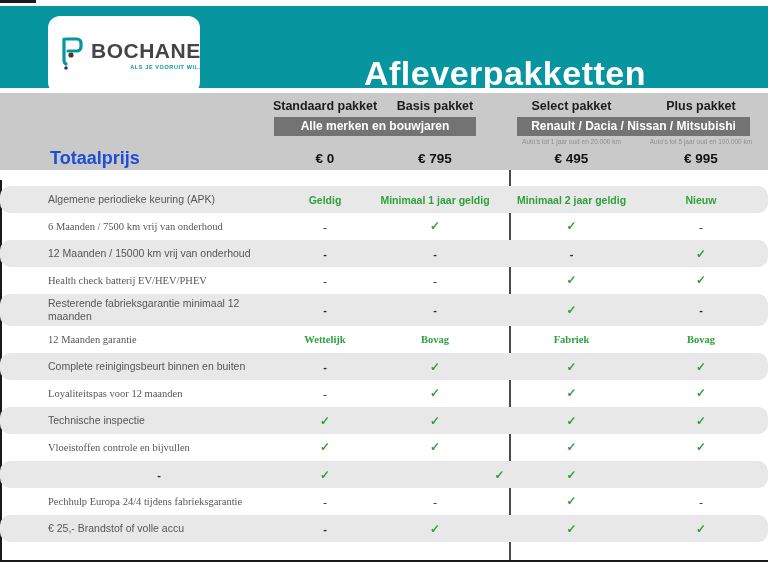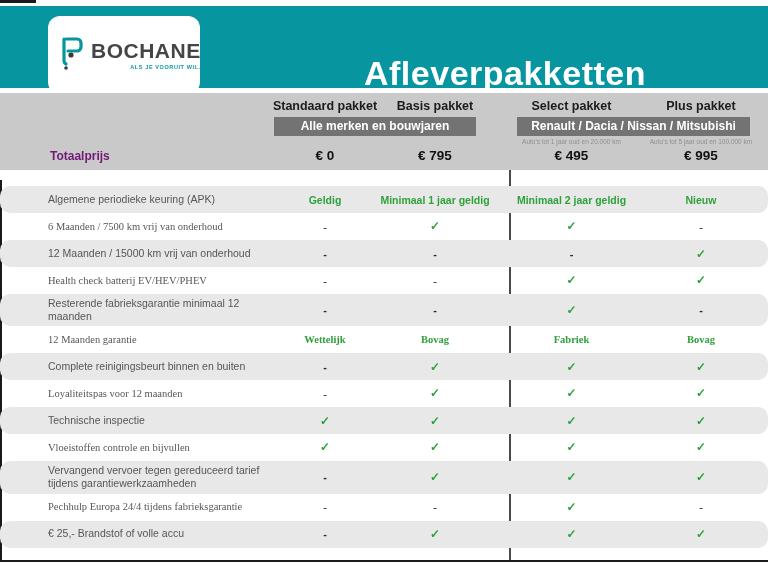--- a/index.html
+++ b/index.html
@@ -27,21 +27,21 @@
   .col-head-row { padding-top: 6px; }
   .col-head { text-align: center; font-size: 12.5px; font-weight: bold; color: #1c1c1c; }
   .badge-row { margin-top: 4px; }
   .badge { background: #737373; color: #ffffff; font-size: 12px; font-weight: bold;
     text-align: center; padding: 2px 0 3px; }
   .badge-left { grid-column: 3 / 5; margin: 0 14px 0 4px; }
   .badge-right { grid-column: 6 / 8; margin: 0 18px 0 8px; }
   .note-row { margin-top: 2px; }
   .note { text-align: center; font-size: 6.5px; color: #8f8f8f; }
   .total-row { margin-top: 3px; }
-  .total-label { grid-column: 2; font-size: 12px; font-weight: bold; color: #701a75; padding-left: 2px; }
+  .total-label { grid-column: 2; font-size: 18px; font-weight: bold; color: #1d4ed8; padding-left: 2px; }
   .price { text-align: center; font-size: 13.5px; font-weight: bold; color: #111; }
 
   
   .rows-wrap { position: absolute; left: 0; top: 186px; width: 768px; }
   .frow { min-height: 27px; border-radius: 10px; }
   .frow.alt { background: #e8e8e8; }
   .flabel { grid-column: 2; font-size: 10.5px; color: #565656; line-height: 1.25; padding: 3px 0; }
   .fval { text-align: center; font-size: 10.5px; font-weight: bold; color: #2fa13c; }
   .fval.check { font-size: 12px; }
   .fval.dash { color: #2b2b2b; font-size: 11px; }
@@ -200,21 +200,20 @@
         <div></div>
         <div class="flabel">Vloeistoffen controle en bijvullen</div>
         <div class="fval check">✓</div>
         <div class="fval check">✓</div>
         <div></div>
         <div class="fval check">✓</div>
         <div class="fval check">✓</div>
       </div>
       <div class="grid frow alt">
         <div></div>
-        <div class="flabel">Vervangend vervoer tegen gereduceerd tarief tijdens garantiewerkzaamheden</div>
         <div class="fval dash">-</div>
         <div class="fval check">✓</div>
         <div></div>
         <div class="fval check">✓</div>
         <div class="fval check">✓</div>
       </div>
       <div class="grid frow">
         <div></div>
         <div class="flabel">Pechhulp Europa 24/4 tijdens fabrieksgarantie</div>
         <div class="fval dash">-</div>

